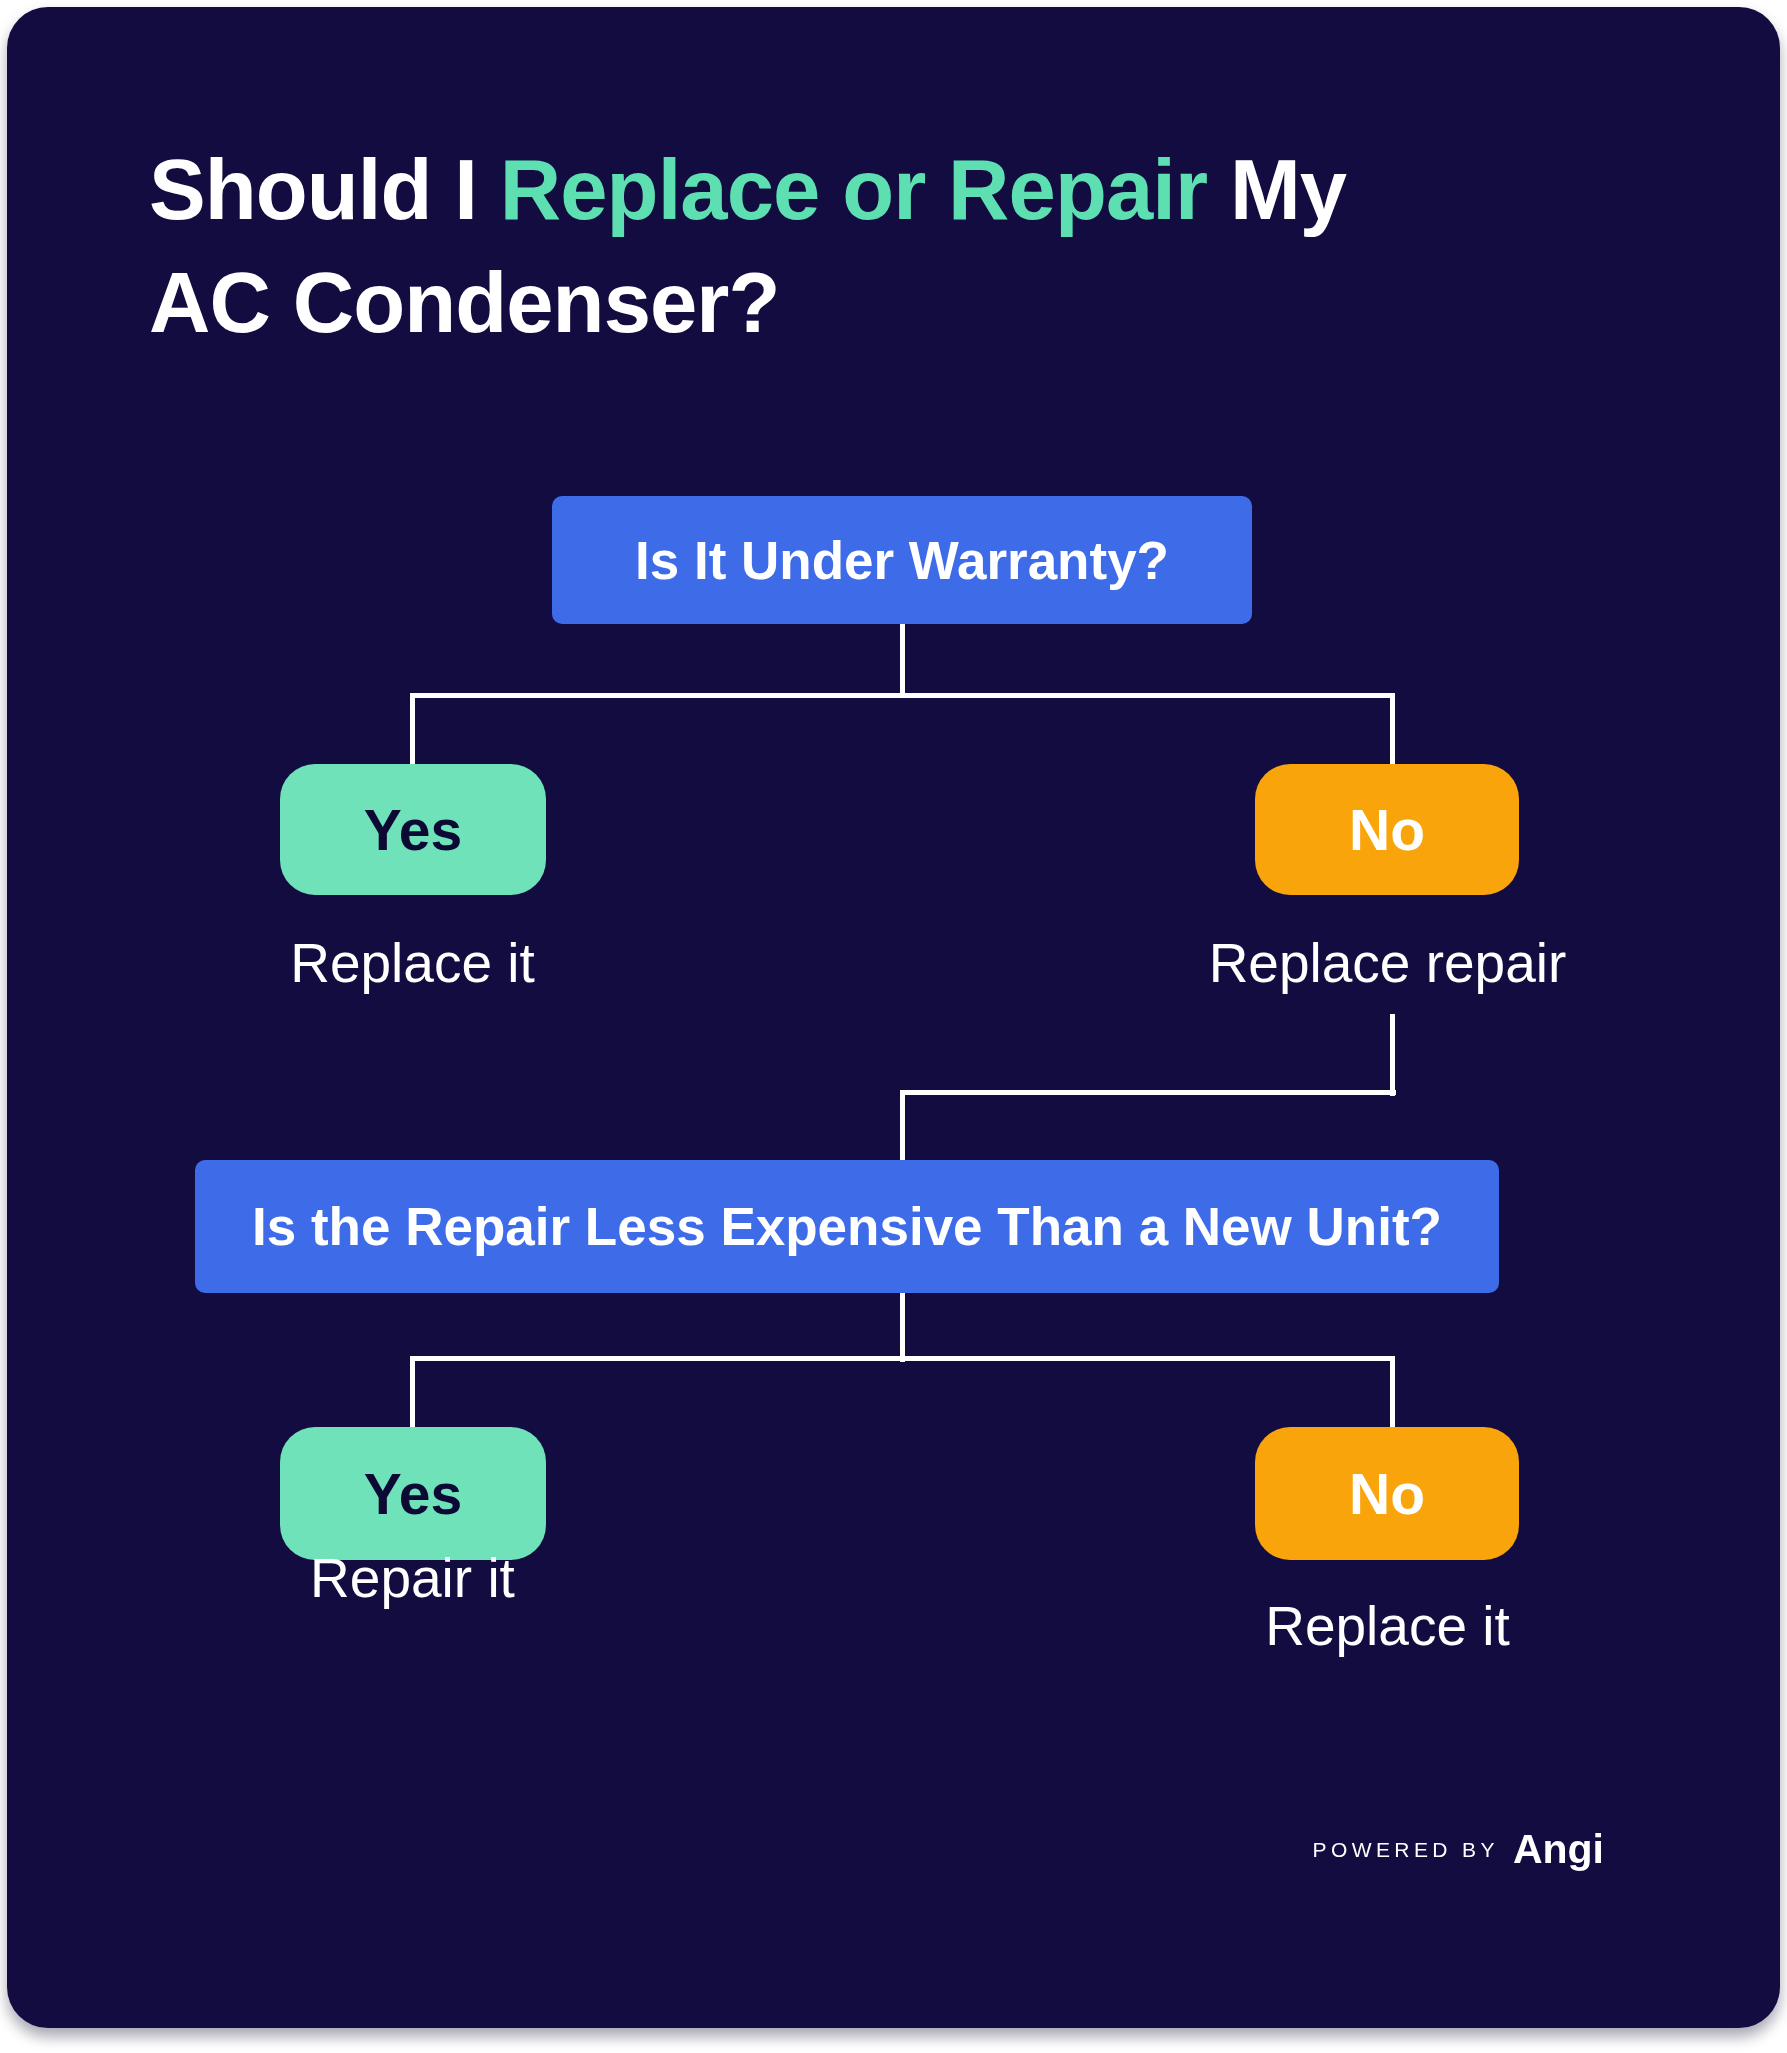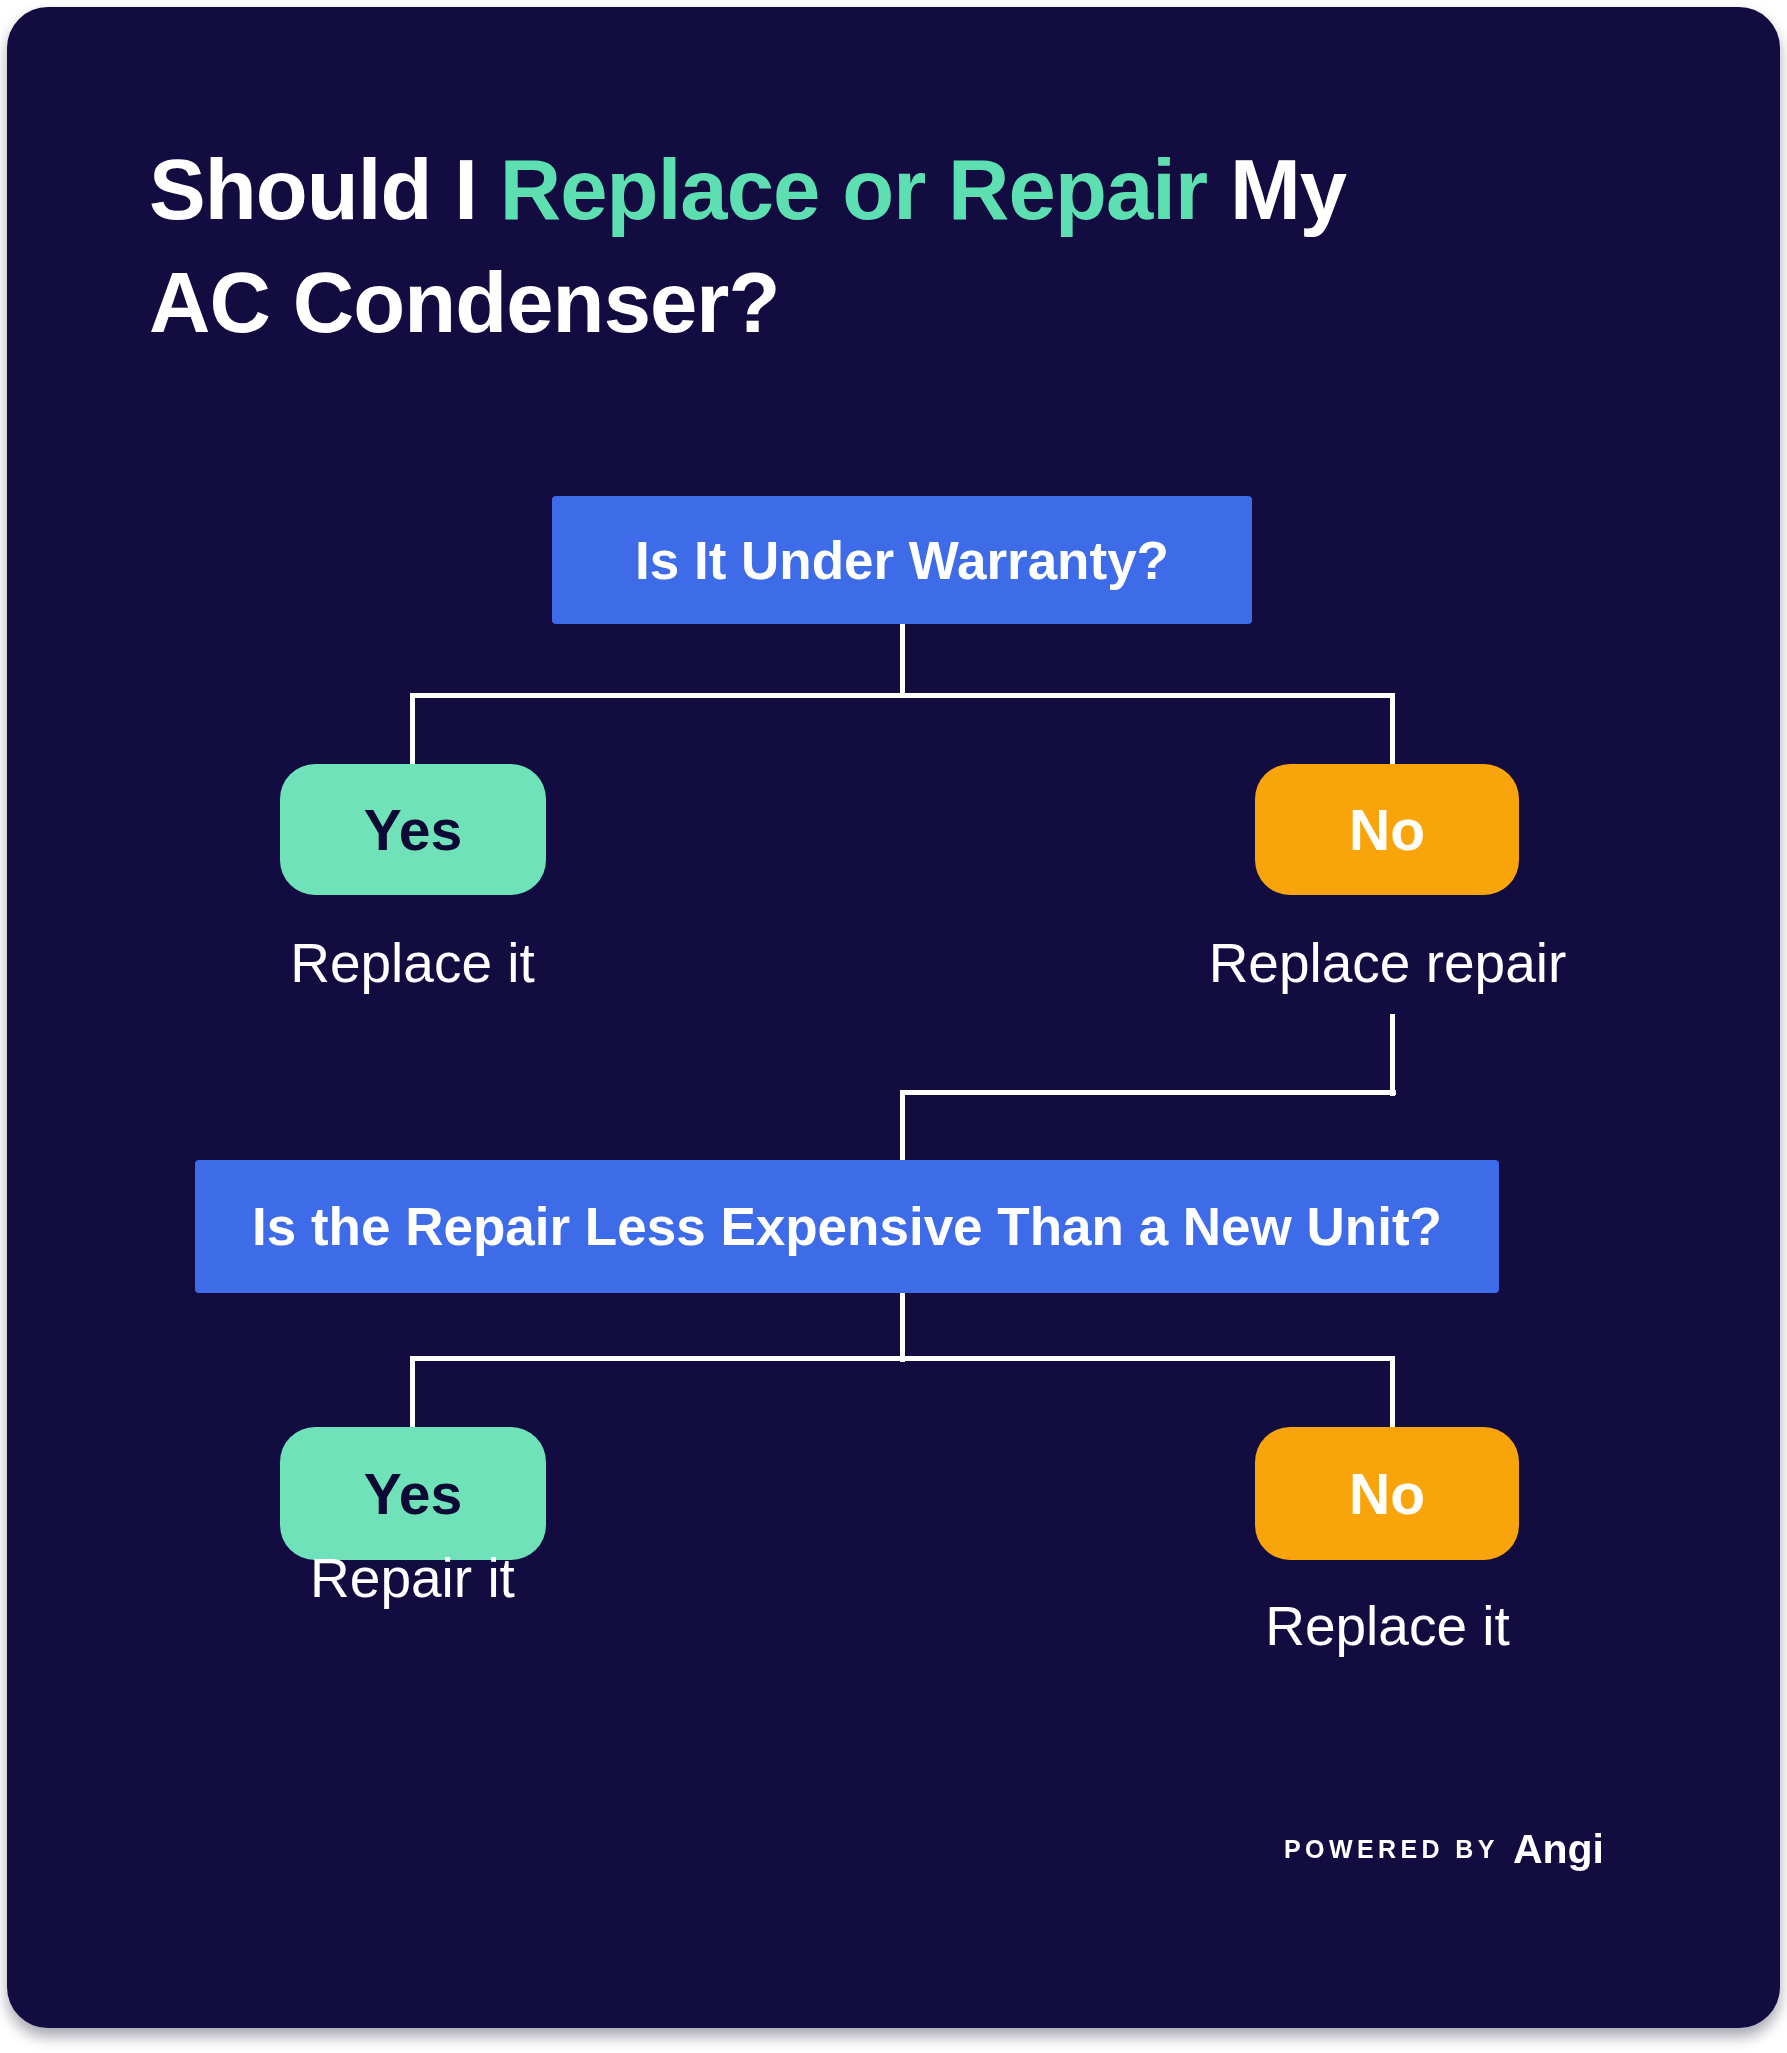--- a/index.html
+++ b/index.html
@@ -37,21 +37,21 @@
   }
   .title .hl{color:var(--title-highlight);}
   
   .node{
     position:absolute;
     display:flex;align-items:center;justify-content:center;
     text-align:center;
   }
   .q-node{
     background:var(--question-blue);
-    border-radius:4px;
+    border-radius:10px;
     color:var(--text-light);
     font-size:53px;font-weight:700;letter-spacing:0px;
   }
   .q1{left:545px;top:489px;width:700px;height:128px;}
   .q2{left:188px;top:1153px;width:1304px;height:133px;}
   .a-node{
     border-radius:35px;
     font-size:57px;font-weight:700;
   }
   .yes{background:var(--yes-teal);color:var(--text-dark);text-align:right;}
@@ -92,21 +92,21 @@
     text-align:right;color:var(--text-light);
   }
   .brand{
     font-size:51px;font-weight:700;letter-spacing:0px;
   }
   .powered-row{
     margin-top:14px;
     display:flex;align-items:center;justify-content:flex-end;gap:14px;
   }
   .powered-by{
-    font-size:25px;font-weight:700;letter-spacing:4.4px;
+    font-size:21px;font-weight:400;letter-spacing:4.4px;
   }
   .partner{
     font-size:41px;font-weight:800;letter-spacing:0px;
   }
 </style>
 </head>
 <body>
 
 <div class="canvas">
   <div class="card">

